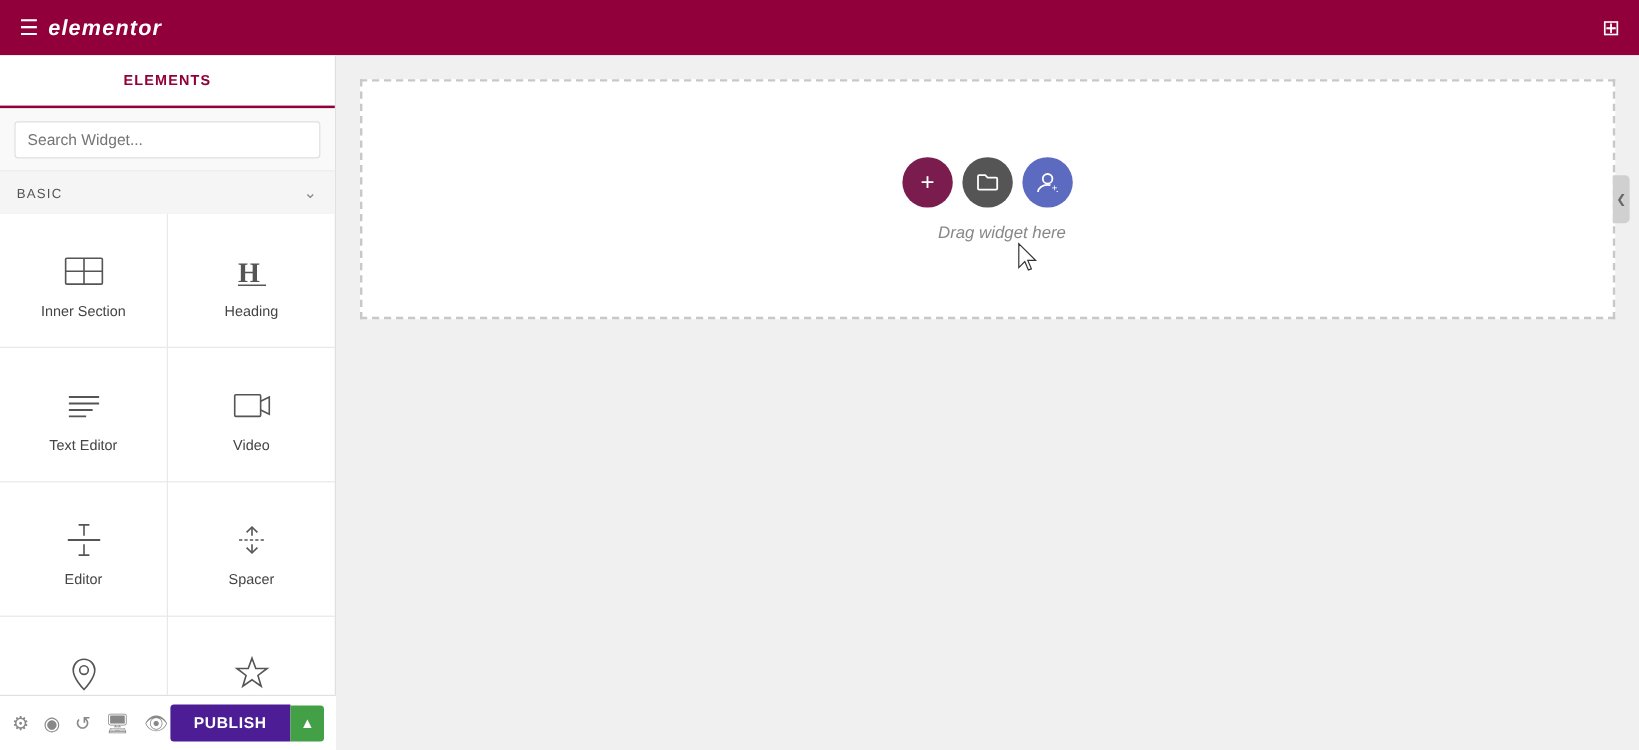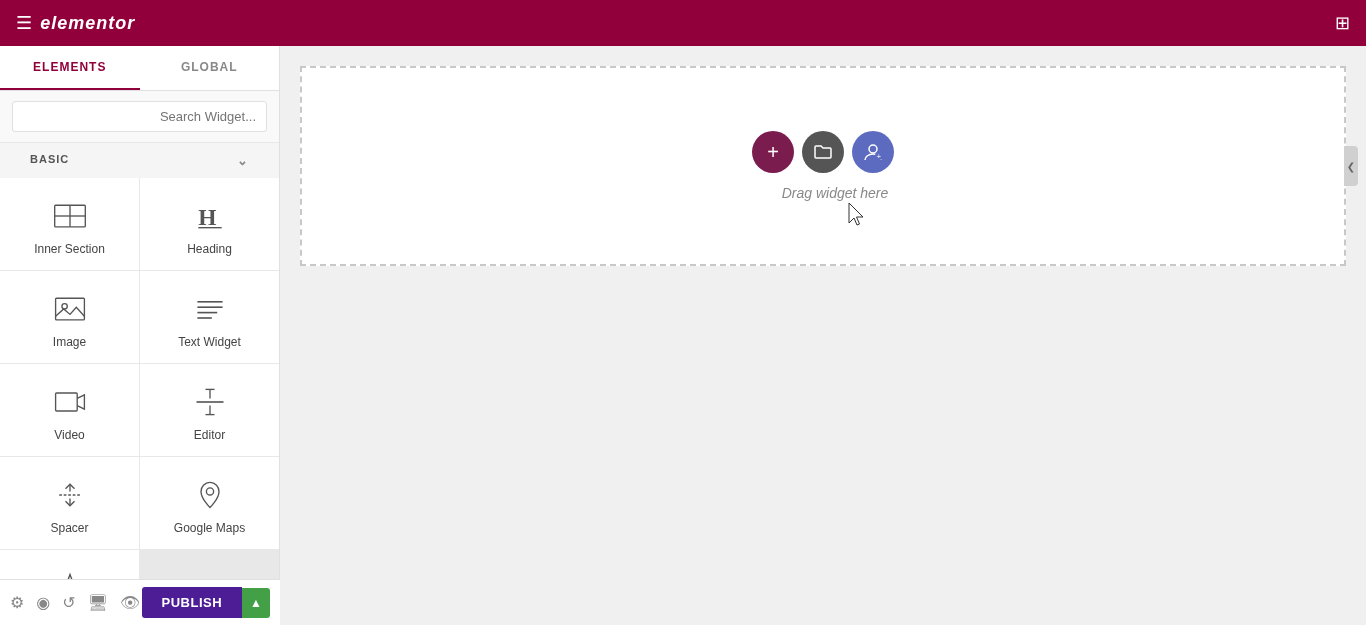--- a/index.html
+++ b/index.html
@@ -63,31 +63,30 @@
     }
     .search-input {
       width: 100%;
       padding: 7px 10px;
       border: 1px solid #e0e0e0;
       border-radius: 3px;
       font-size: 13px;
       color: #333;
       background: #fff;
       outline: none;
-      text-align: right;
     }
 
     .section-header {
       display: flex;
       justify-content: space-between;
-      align-items: flex-start;
-      padding: 10px 30px;
+      align-items: flex-end;
+      padding: 10px 14px;
       background: #f5f5f5;
       font-size: 11px;
-      font-weight: bold;
+      font-weight: normal;
       color: #555;
       letter-spacing: 1px;
       cursor: pointer;
     }
     .chevron-icon { font-size: 13px; color: #888; }
 
     .widgets-grid {
       display: grid;
       grid-template-columns: 1fr 1fr;
       gap: 1px;
@@ -247,21 +246,20 @@
     <span class="top-bar-title">elementor</span>
   </div>
   <span class="grid-icon">⊞</span>
 </div>
 
 <div class="main-layout">
 
   <div class="sidebar">
     <div class="sidebar-tabs">
       <div class="sidebar-tab active">ELEMENTS</div>
-      <div class="sidebar-tab">GLOBAL</div>
     </div>
 
     <div class="search-bar">
       <input class="search-input" type="text" placeholder="Search Widget..." style="">
     </div>
 
     <div class="section-header">
       <span>BASIC</span>
       <span class="chevron-icon">⌄</span>
     </div>
@@ -282,41 +280,31 @@
       <div class="widget-item">
         <div class="widget-icon">
           <svg viewBox="0 0 40 40" fill="none" xmlns="http://www.w3.org/2000/svg">
             <text x="7" y="30" font-size="26" font-weight="bold" fill="#555" font-family="serif">H</text>
             <line x1="7" y1="33" x2="33" y2="33" stroke="#555" stroke-width="1.5"></line>
           </svg>
         </div>
         <span class="widget-label">Heading</span>
       </div>
 
-      <div class="widget-item">
-        <div class="widget-icon">
-          <svg viewBox="0 0 40 40" fill="none" xmlns="http://www.w3.org/2000/svg">
-            <rect x="4" y="8" width="32" height="24" rx="1" stroke="#555" stroke-width="1.5" fill="none"></rect>
-            <circle cx="14" cy="17" r="3" stroke="#555" stroke-width="1.5" fill="none"></circle>
-            <polyline points="4,28 13,20 20,26 27,18 36,28" stroke="#555" stroke-width="1.5" fill="none"></polyline>
-          </svg>
-        </div>
-        <span class="widget-label">Image</span>
-      </div>
 
       <div class="widget-item">
         <div class="widget-icon">
           <svg viewBox="0 0 40 40" fill="none" xmlns="http://www.w3.org/2000/svg">
             <line x1="6" y1="12" x2="34" y2="12" stroke="#555" stroke-width="1.8"></line>
             <line x1="6" y1="18" x2="34" y2="18" stroke="#555" stroke-width="1.8"></line>
             <line x1="6" y1="24" x2="28" y2="24" stroke="#555" stroke-width="1.8"></line>
             <line x1="6" y1="30" x2="22" y2="30" stroke="#555" stroke-width="1.8"></line>
           </svg>
         </div>
-        <span class="widget-label">Text Widget</span>
+        <span class="widget-label">Text Editor</span>
       </div>
 
       <div class="widget-item">
         <div class="widget-icon">
           <svg viewBox="0 0 40 40" fill="none" xmlns="http://www.w3.org/2000/svg">
             <rect x="4" y="10" width="24" height="20" rx="1" stroke="#555" stroke-width="1.5" fill="none"></rect>
             <polyline points="28,16 36,12 36,28 28,24" stroke="#555" stroke-width="1.5" fill="none"></polyline>
           </svg>
         </div>
         <span class="widget-label">Video</span>

